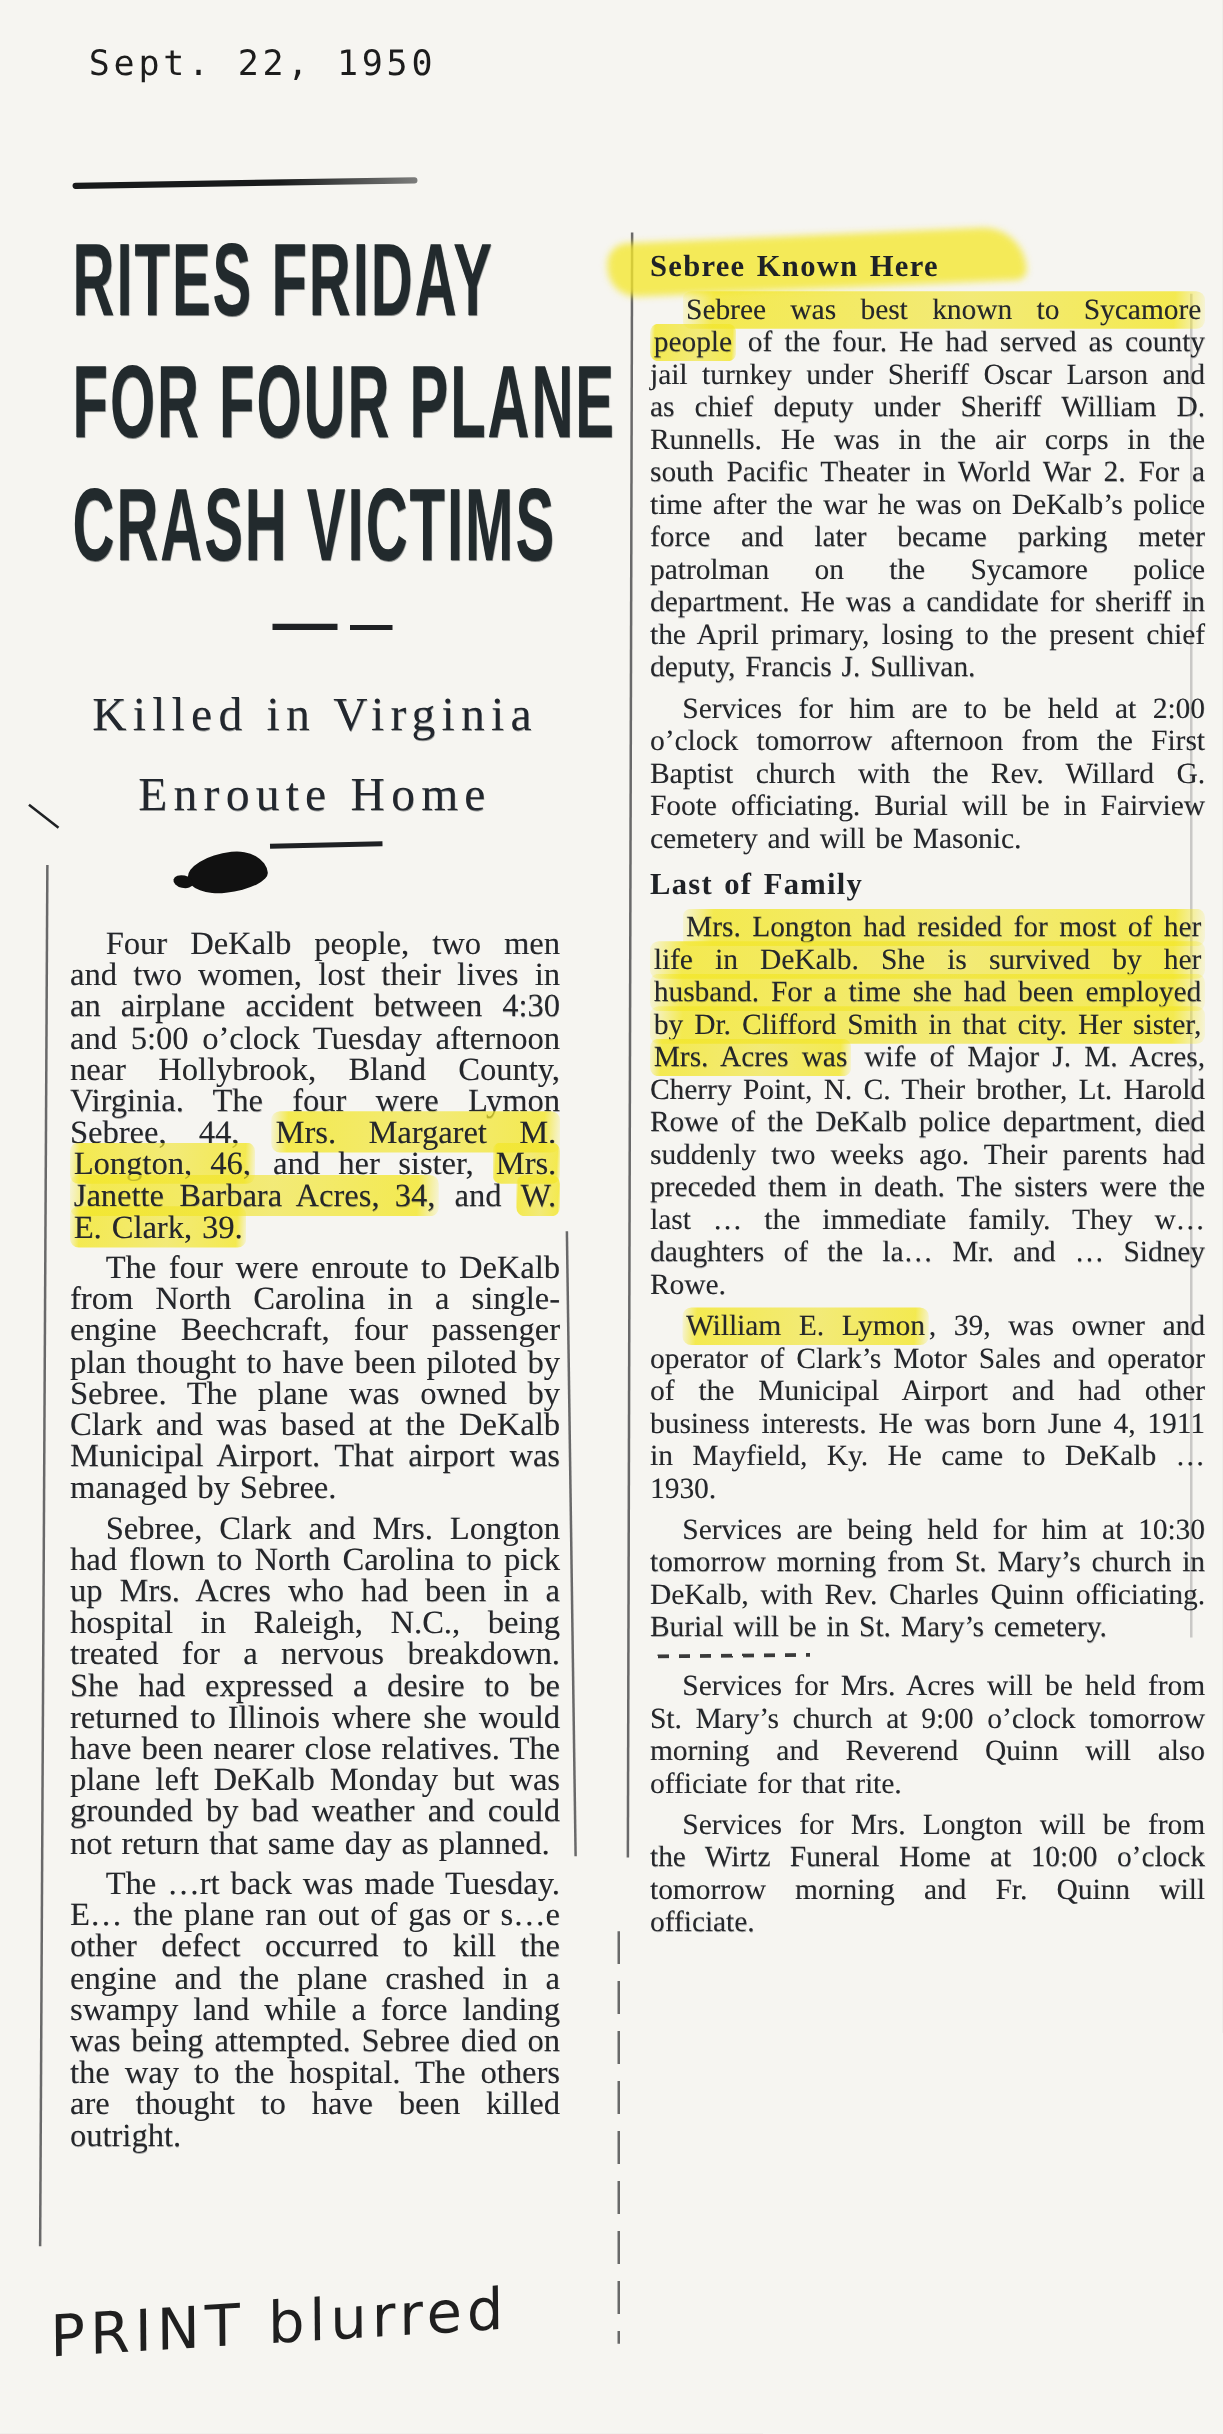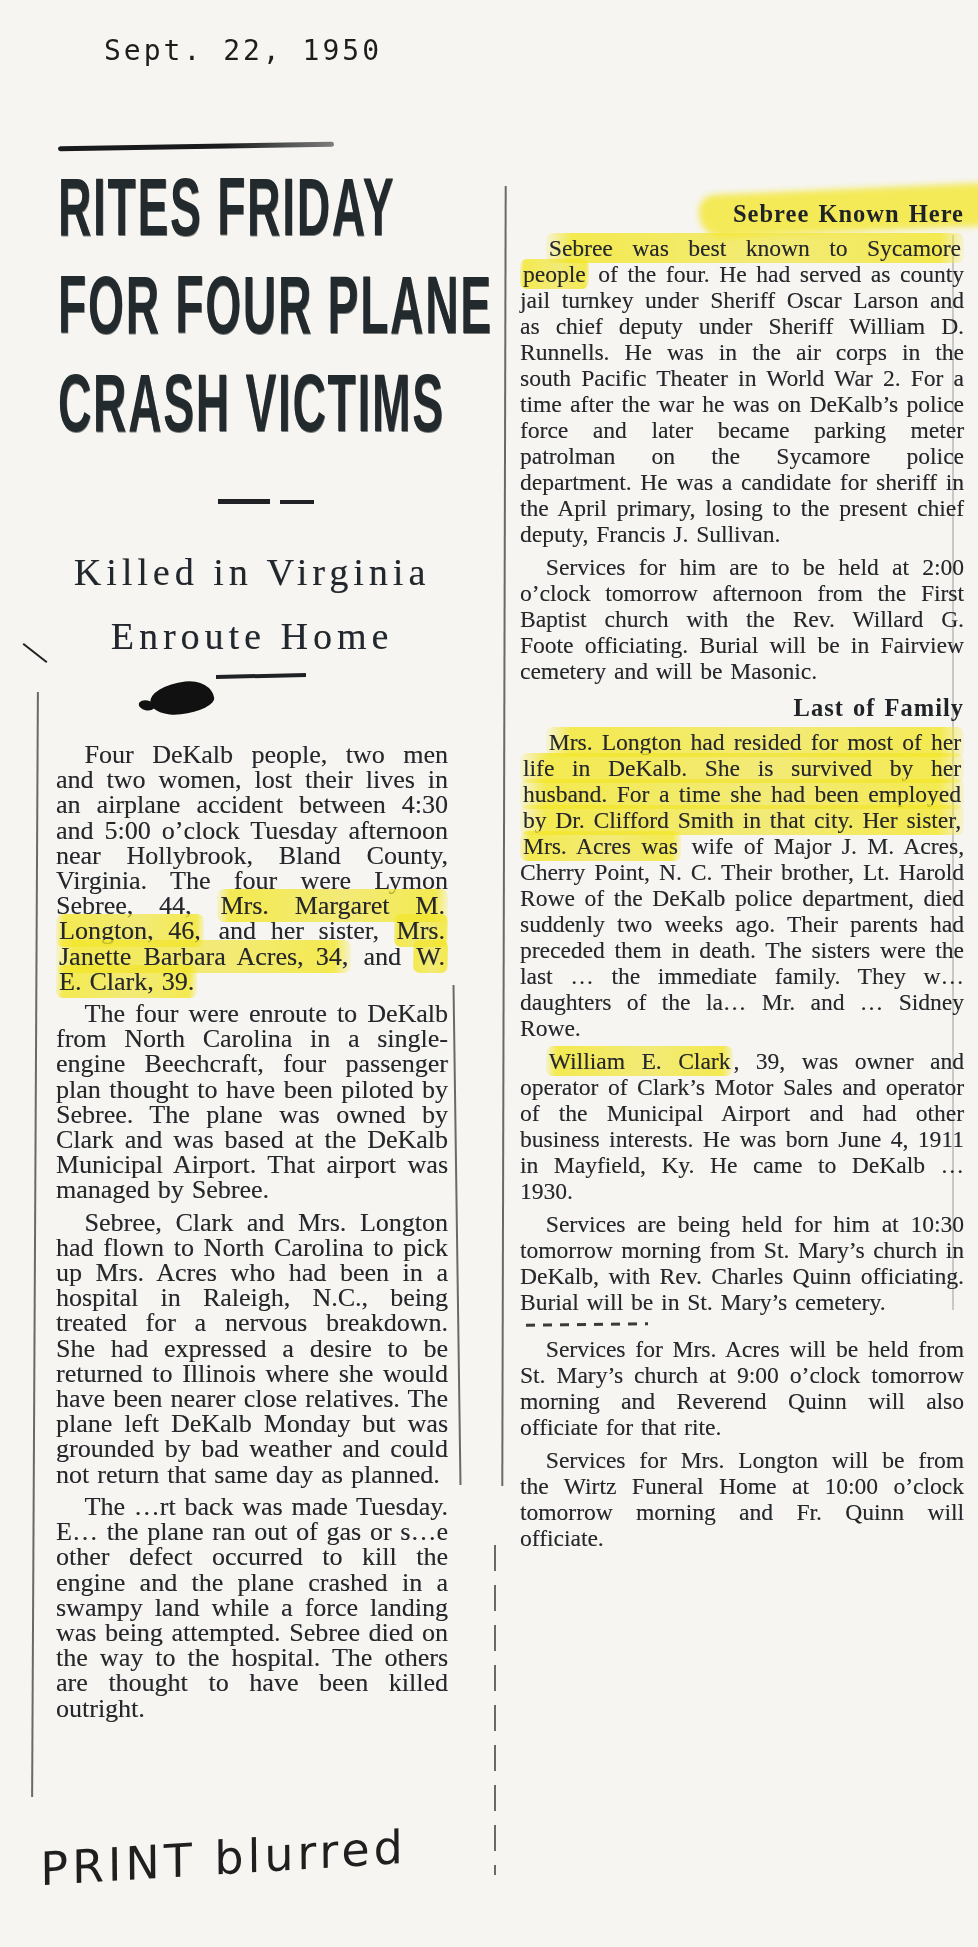--- a/index.html
+++ b/index.html
@@ -4,26 +4,26 @@
 <style>
   html,body { margin:0; padding:0; background:#e9e8e4; }
   #paper {
     position:relative; width:978px; height:1947px;
     background:#f6f5f1;
     overflow:hidden;
     font-family:"Liberation Serif","DejaVu Serif",serif;
   }
   
   .date-note {
-    position:absolute; left:104px; top:34px;
+    position:absolute; left:71px; top:34px;
     font-family:"DejaVu Sans Mono","Liberation Mono",monospace;
     font-size:28px; letter-spacing:3px; color:#1d1d1d;text-align:right;
   }
   
-  .headline { position:absolute; left:58px; top:158px; width:392px; }
+  .headline { position:absolute; left:58px; top:176px; width:392px; }
   .headline > div {
     font-family:"Liberation Sans","DejaVu Sans",sans-serif;
     font-weight:700; font-size:58px; color:#222a2d;
     letter-spacing:2px; line-height:98px; white-space:nowrap;
     transform:scale(0.80,1.42); transform-origin:0 50%;
     text-shadow:0.5px 0.5px 0.6px rgba(20,25,28,0.55);
   }
   
   .subhead { position:absolute; left:52px; top:540px; width:400px; text-align:center; }
   .subhead > div {
@@ -38,21 +38,21 @@
   }
   .rightcol {
     position:absolute; left:520px; top:190px; width:444px;
     font-size:23.5px; line-height:26px; word-spacing:2px; color:#25272b;
   }
   .para {
     margin:0 0 7px; text-indent:1.1em; text-align:justify;
     text-shadow:0.3px 0.3px 0.3px rgba(30,32,36,0.35);
   }
   .col-heading {
-    text-align:right; font-weight:700; font-size:24.5px; line-height:30px;
+    text-align:left; font-weight:700; font-size:24.5px; line-height:30px;
     margin:9px 0 6px; letter-spacing:1px; color:#1f2226;
   }
   
   .hl {
     background-image:linear-gradient(93deg,
       rgba(244,233,49,0.12), rgba(243,231,45,0.82) 6%,
       rgba(240,227,38,0.60) 55%, rgba(243,231,45,0.82) 94%,
       rgba(244,233,49,0.12));
     border-radius:7px; padding:2px 3px;
     box-decoration-break:clone; -webkit-box-decoration-break:clone;
@@ -137,21 +137,21 @@
       <p class="para"><span>Sebree, Clark and Mrs. Longton had flown to North Carolina to pick up Mrs. Acres who had been in a hospital in Raleigh, N.C., being treated for a nervous breakdown. She had expressed a desire to be returned to Illinois where she would have been nearer close relatives. The plane left DeKalb Monday but was grounded by bad weather and could not return that same day as planned.</span></p>
       <p class="para"><span>The …rt back was made Tuesday. E… the plane ran out of gas or s…e other defect occurred to kill the engine and the plane crashed in a swampy land while a force landing was being attempted. Sebree died on the way to the hospital. The others are thought to have been killed outright.</span></p>
     </div>
 
   <div class="rightcol">
       <div class="col-heading"><span class="hl swoosh">Sebree Known Here</span></div>
       <p class="para"><span class="hl">Sebree was best known to Sycamore people</span><span> of the four. He had served as county jail turnkey under Sheriff Oscar Larson and as chief deputy under Sheriff William D. Runnells. He was in the air corps in the south Pacific Theater in World War 2. For a time after the war he was on DeKalb’s police force and later became parking meter patrolman on the Sycamore police department. He was a candidate for sheriff in the April primary, losing to the present chief deputy, Francis J. Sullivan.</span></p>
       <p class="para"><span>Services for him are to be held at 2:00 o’clock tomorrow afternoon from the First Baptist church with the Rev. Willard G. Foote officiating. Burial will be in Fairview cemetery and will be Masonic.</span></p>
       <div class="col-heading"><span>Last of Family</span></div>
       <p class="para"><span class="hl">Mrs. Longton had resided for most of her life in DeKalb. She is survived by her husband. For a time she had been employed by Dr. Clifford Smith in that city. Her sister, Mrs. Acres was</span><span> wife of Major J. M. Acres, Cherry Point, N. C. Their brother, Lt. Harold Rowe of the DeKalb police department, died suddenly two weeks ago. Their parents had preceded them in death. The sisters were the last … the immediate family. They w… daughters of the la… Mr. and … Sidney Rowe.</span></p>
-      <p class="para"><span class="hl">William E. Clark</span><span>, 39, was owner and operator of Clark’s Motor Sales and operator of the Municipal Airport and had other business interests. He was born June 4, 1911 in Mayfield, Ky. He came to DeKalb … 1930.</span></p>
+      <p class="para"><span class="hl">William E. Lymon</span><span>, 39, was owner and operator of Clark’s Motor Sales and operator of the Municipal Airport and had other business interests. He was born June 4, 1911 in Mayfield, Ky. He came to DeKalb … 1930.</span></p>
       <p class="para"><span>Services are being held for him at 10:30 tomorrow morning from St. Mary’s church in DeKalb, with Rev. Charles Quinn officiating. Burial will be in St. Mary’s cemetery.</span></p>
       <div class="dashed-rule"></div>
       <p class="para"><span>Services for Mrs. Acres will be held from St. Mary’s church at 9:00 o’clock tomorrow morning and Reverend Quinn will also officiate for that rite.</span></p>
       <p class="para"><span>Services for Mrs. Longton will be from the Wirtz Funeral Home at 10:00 o’clock tomorrow morning and Fr. Quinn will officiate.</span></p>
     </div>
 
   <div class="handwriting">PRINT blurred</div>
 
 </div>
 

